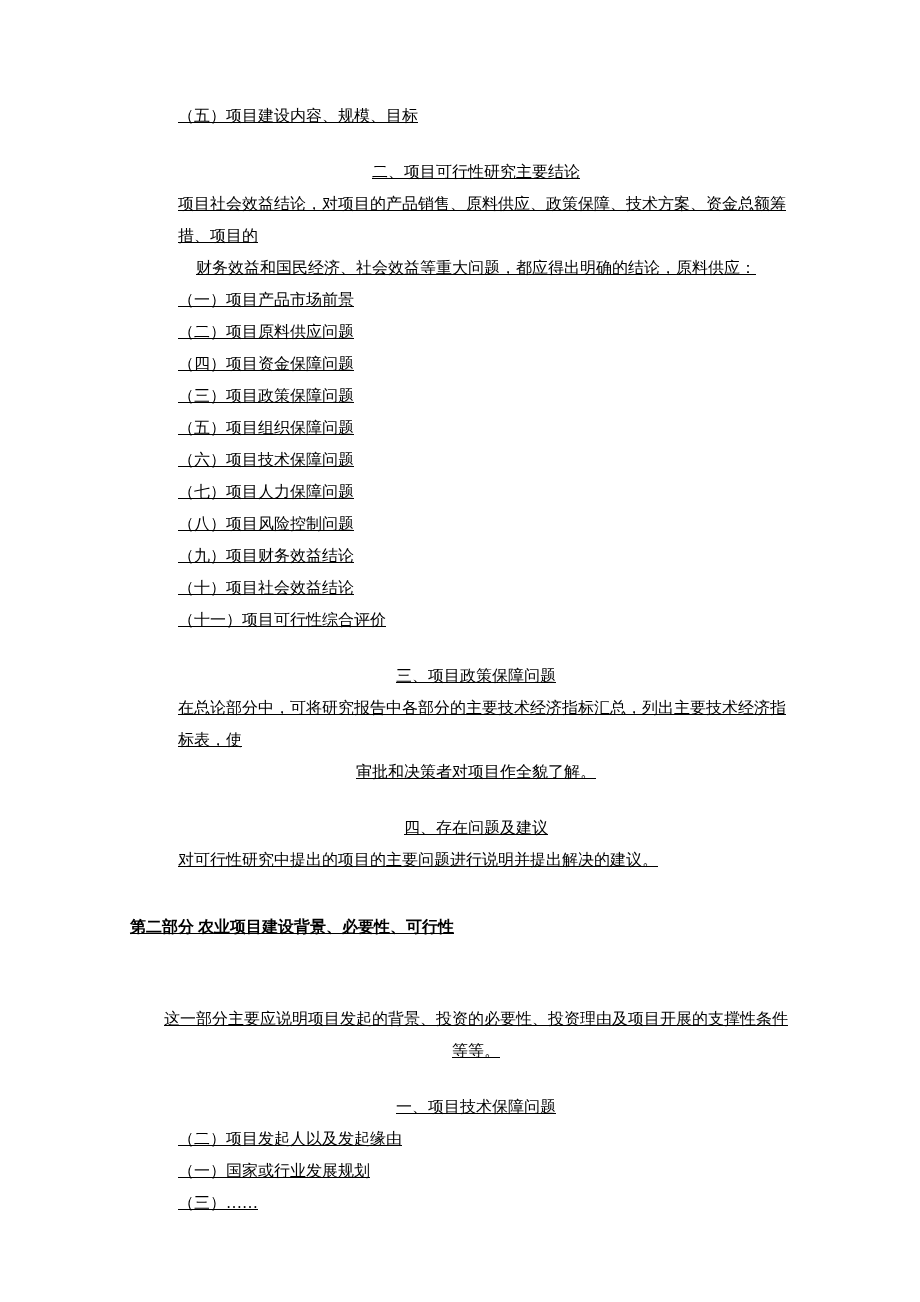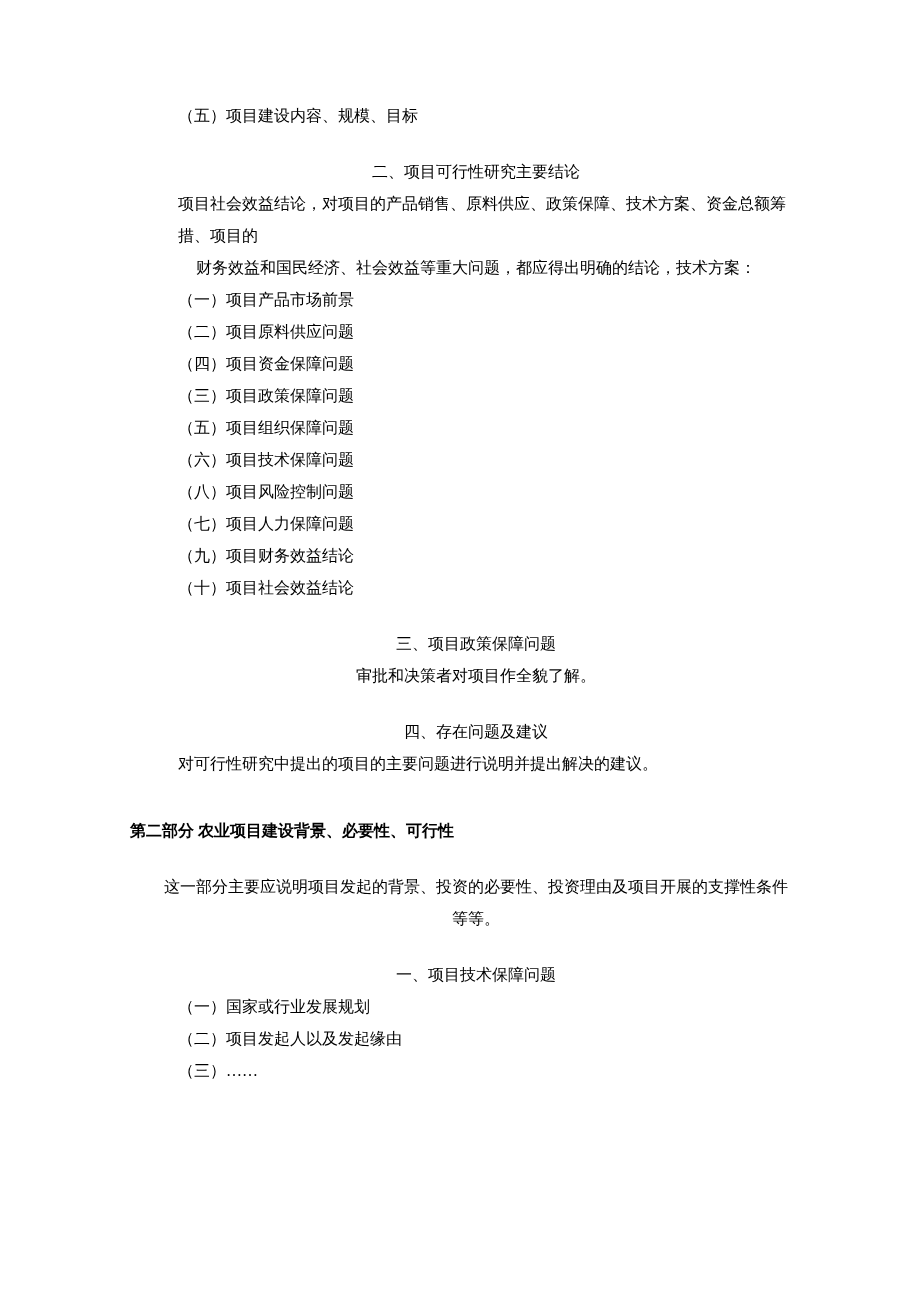--- a/index.html
+++ b/index.html
@@ -10,64 +10,66 @@
       font-family: "SimSun", "宋体", serif;
       font-size: 16px;
       line-height: 2.0;
       color: #000000;
       padding: 100px 130px 80px 130px;
     }
     .indent-1 { padding-left: 2em; text-align: center; }
     .indent-2 { padding-left: 3em; }
     .spacer { height: 1.5em; }
     .bold { font-weight: bold; margin-top: 11px; }
-    p { margin: 0; }
+    p { margin: 0; text-decoration: underline; }
   </style>
 </head>
 <body>
 
 <div>
 
   <p class="indent-2">（五）项目建设内容、规模、目标</p>
 
   <div class="spacer"></div>
 
   <p class="indent-1">二、项目可行性研究主要结论</p>
   <p class="indent-2" style="text-indent:0;">项目社会效益结论，对项目的产品销售、原料供应、政策保障、技术方案、资金总额筹措、项目的</p>
-  <p class="indent-1">财务效益和国民经济、社会效益等重大问题，都应得出明确的结论，技术方案：</p>
+  <p class="indent-1">财务效益和国民经济、社会效益等重大问题，都应得出明确的结论，原料供应：</p>
 
   <p class="indent-2">（一）项目产品市场前景</p>
   <p class="indent-2">（二）项目原料供应问题</p>
   <p class="indent-2">（四）项目资金保障问题</p>
   <p class="indent-2">（三）项目政策保障问题</p>
   <p class="indent-2">（五）项目组织保障问题</p>
   <p class="indent-2">（六）项目技术保障问题</p>
+  <p class="indent-2">（七）项目人力保障问题</p>
   <p class="indent-2">（八）项目风险控制问题</p>
-  <p class="indent-2">（七）项目人力保障问题</p>
   <p class="indent-2">（九）项目财务效益结论</p>
   <p class="indent-2">（十）项目社会效益结论</p>
+  <p class="indent-2">（十一）项目可行性综合评价</p>
 
   <div class="spacer"></div>
 
   <p class="indent-1">三、项目政策保障问题</p>
+  <p class="indent-2">在总论部分中，可将研究报告中各部分的主要技术经济指标汇总，列出主要技术经济指标表，使</p>
   <p class="indent-1">审批和决策者对项目作全貌了解。</p>
 
   <div class="spacer"></div>
 
   <p class="indent-1">四、存在问题及建议</p>
   <p class="indent-2">对可行性研究中提出的项目的主要问题进行说明并提出解决的建议。</p>
 
   <div class="spacer"></div>
 
   <p class="bold">第二部分 农业项目建设背景、必要性、可行性</p>
 
   <div class="spacer"></div>
 
-  <p class="indent-1" style="text-indent:0;padding-left:2em;">这一部分主要应说明项目发起的背景、投资的必要性、投资理由及项目开展的支撑性条件等等。</p>
+  <p class="indent-1" style="text-indent:0;padding-left:2em;margin-top:36px;">这一部分主要应说明项目发起的背景、投资的必要性、投资理由及项目开展的支撑性条件等等。</p>
 
   <div class="spacer"></div>
 
   <p class="indent-1">一、项目技术保障问题</p>
+  <p class="indent-2">（二）项目发起人以及发起缘由</p>
   <p class="indent-2">（一）国家或行业发展规划</p>
-  <p class="indent-2">（二）项目发起人以及发起缘由</p>
   <p class="indent-2">（三）……</p>
 
 </div>
 
 </body></html>

